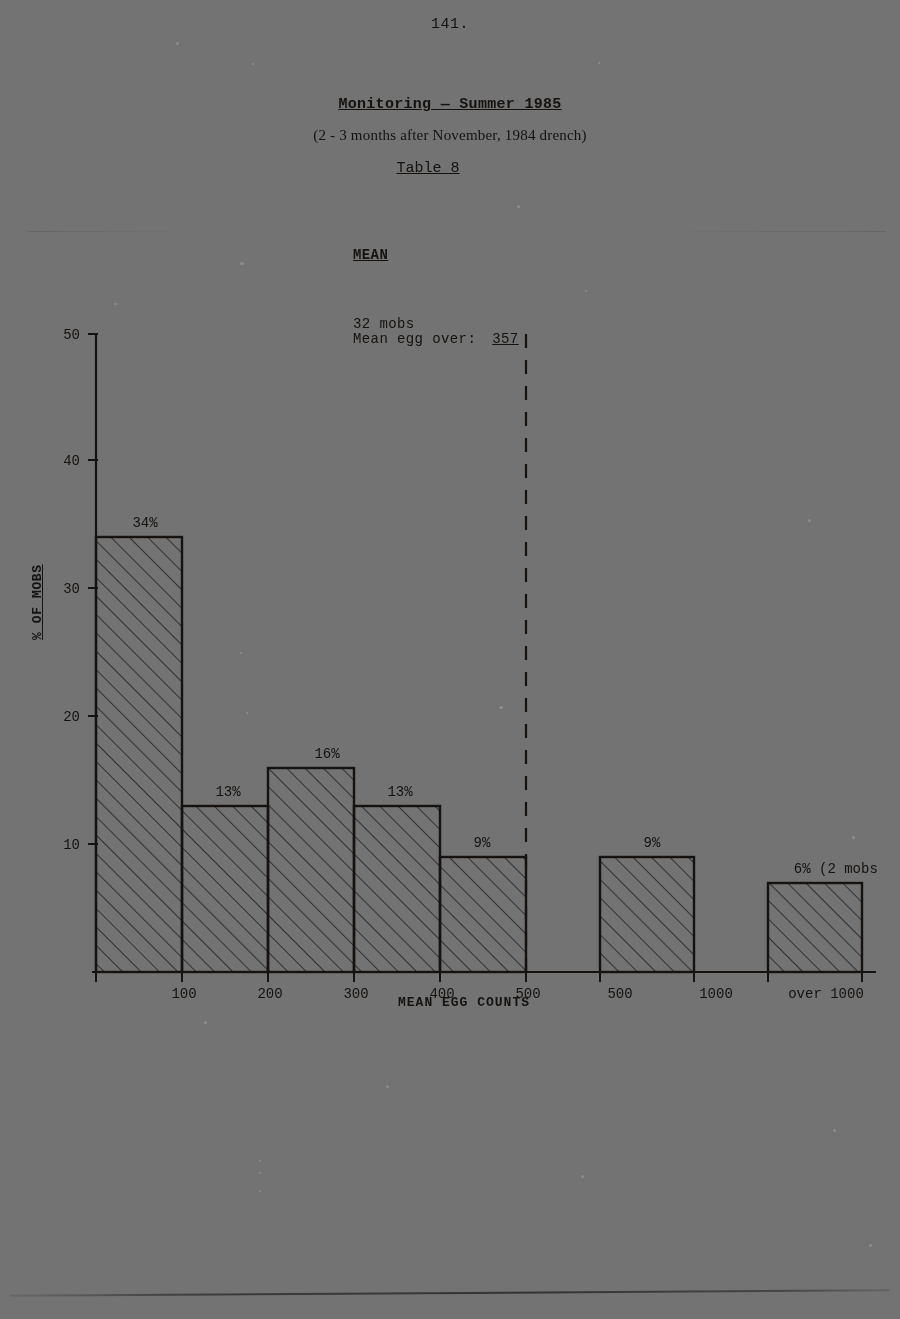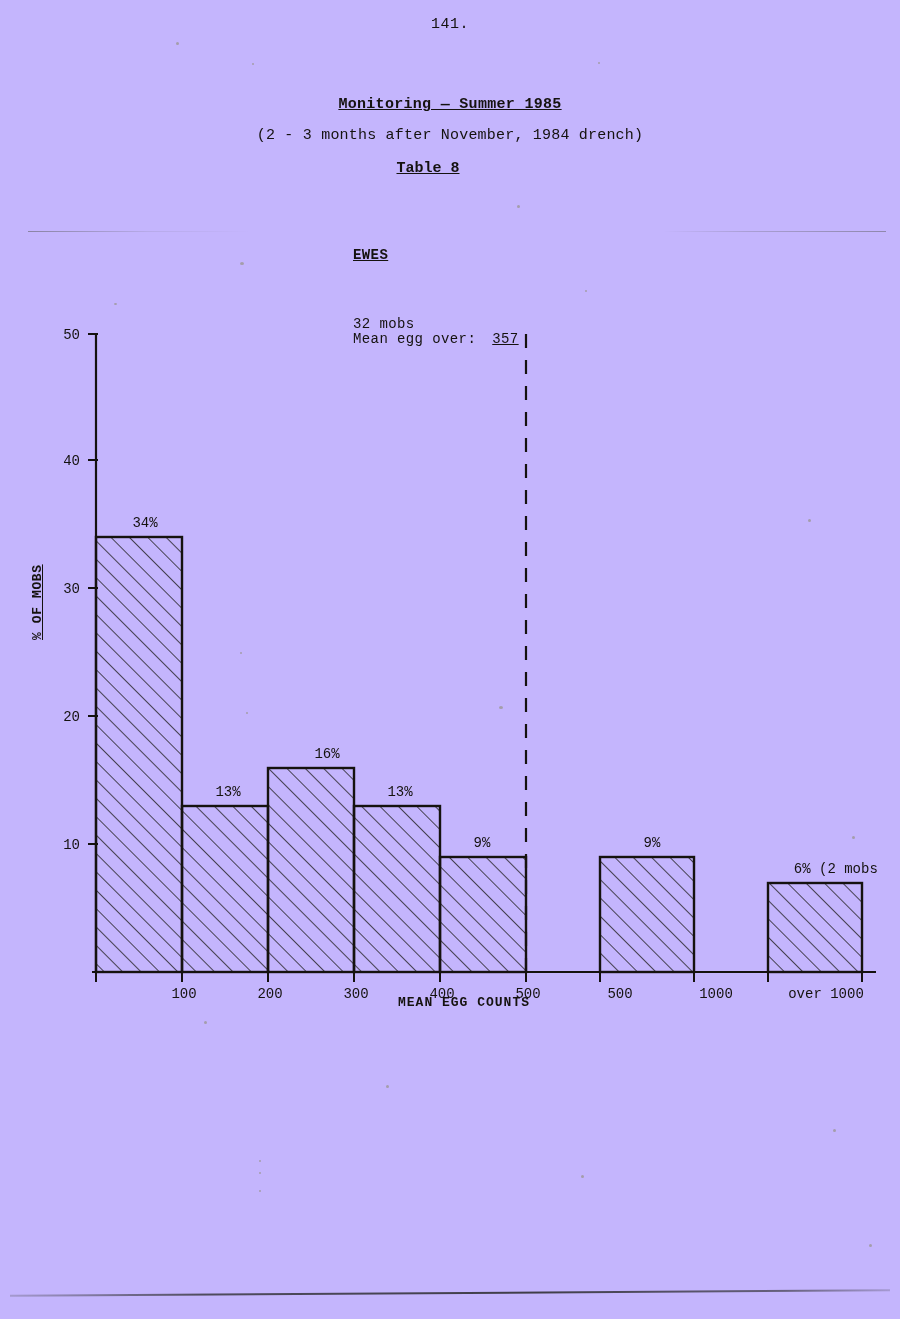--- a/index.html
+++ b/index.html
@@ -12,21 +12,21 @@
     height: 1319px;
     position: relative;
     font-family: "Liberation Mono", monospace;
     color: #15120f;
     overflow: hidden;
   }
 
   .page {
     position: absolute;
     inset: 0;
-    background: #c4b5fd;
+    background: #737373;
   }
 
   
   .page-number {
     position: absolute;
     top: 16px;
     left: 0;
     width: 900px;
     text-align: center;
     font-size: 15px;
@@ -46,29 +46,30 @@
     text-decoration: underline;
   }
   .title-sub {
     position: absolute;
     top: 127px;
     left: 0;
     width: 900px;
     text-align: center;
     font-size: 15px;
     letter-spacing: 0.2px;
+    font-family: Liberation Serif, serif;
   }
   .title-table {
     position: absolute;
     top: 160px;
     left: 0;
     width: 856px;
     text-align: center;
     font-size: 15px;
-    font-weight: bold;
+    font-weight: normal;
   }
   .title-table span {
     text-decoration: underline;
   }
 
   
   .scan-line-top {
     position: absolute;
     top: 231px;
     left: 28px;
@@ -165,21 +166,21 @@
 
   <div class="page-number">141.</div>
 
   <div class="title-main"><span>Monitoring — Summer 1985</span></div>
   <div class="title-sub">(2 - 3 months after November, 1984 drench)</div>
   <div class="title-table"><span>Table 8</span></div>
 
   <div class="scan-line-top"></div>
   <div class="scan-line-bottom"></div>
 
-  <div class="block-label lbl-ewes"><span>EWES</span></div>
+  <div class="block-label lbl-ewes"><span>MEAN</span></div>
   <div class="block-label lbl-mobs">32 mobs</div>
   <div class="block-label lbl-mean">
     <span>Mean egg over:</span><span class="mean-value">357</span>
   </div>
 
   <div class="speck" style="left:176px; top:42px; width:3px; height:3px;"></div>
   <div class="speck" style="left:252px; top:63px; width:2px; height:2px;"></div>
   <div class="speck" style="left:598px; top:62px; width:2px; height:2px;"></div>
   <div class="speck" style="left:517px; top:205px; width:3px; height:3px;"></div>
   <div class="speck" style="left:240px; top:262px; width:4px; height:3px;"></div>

